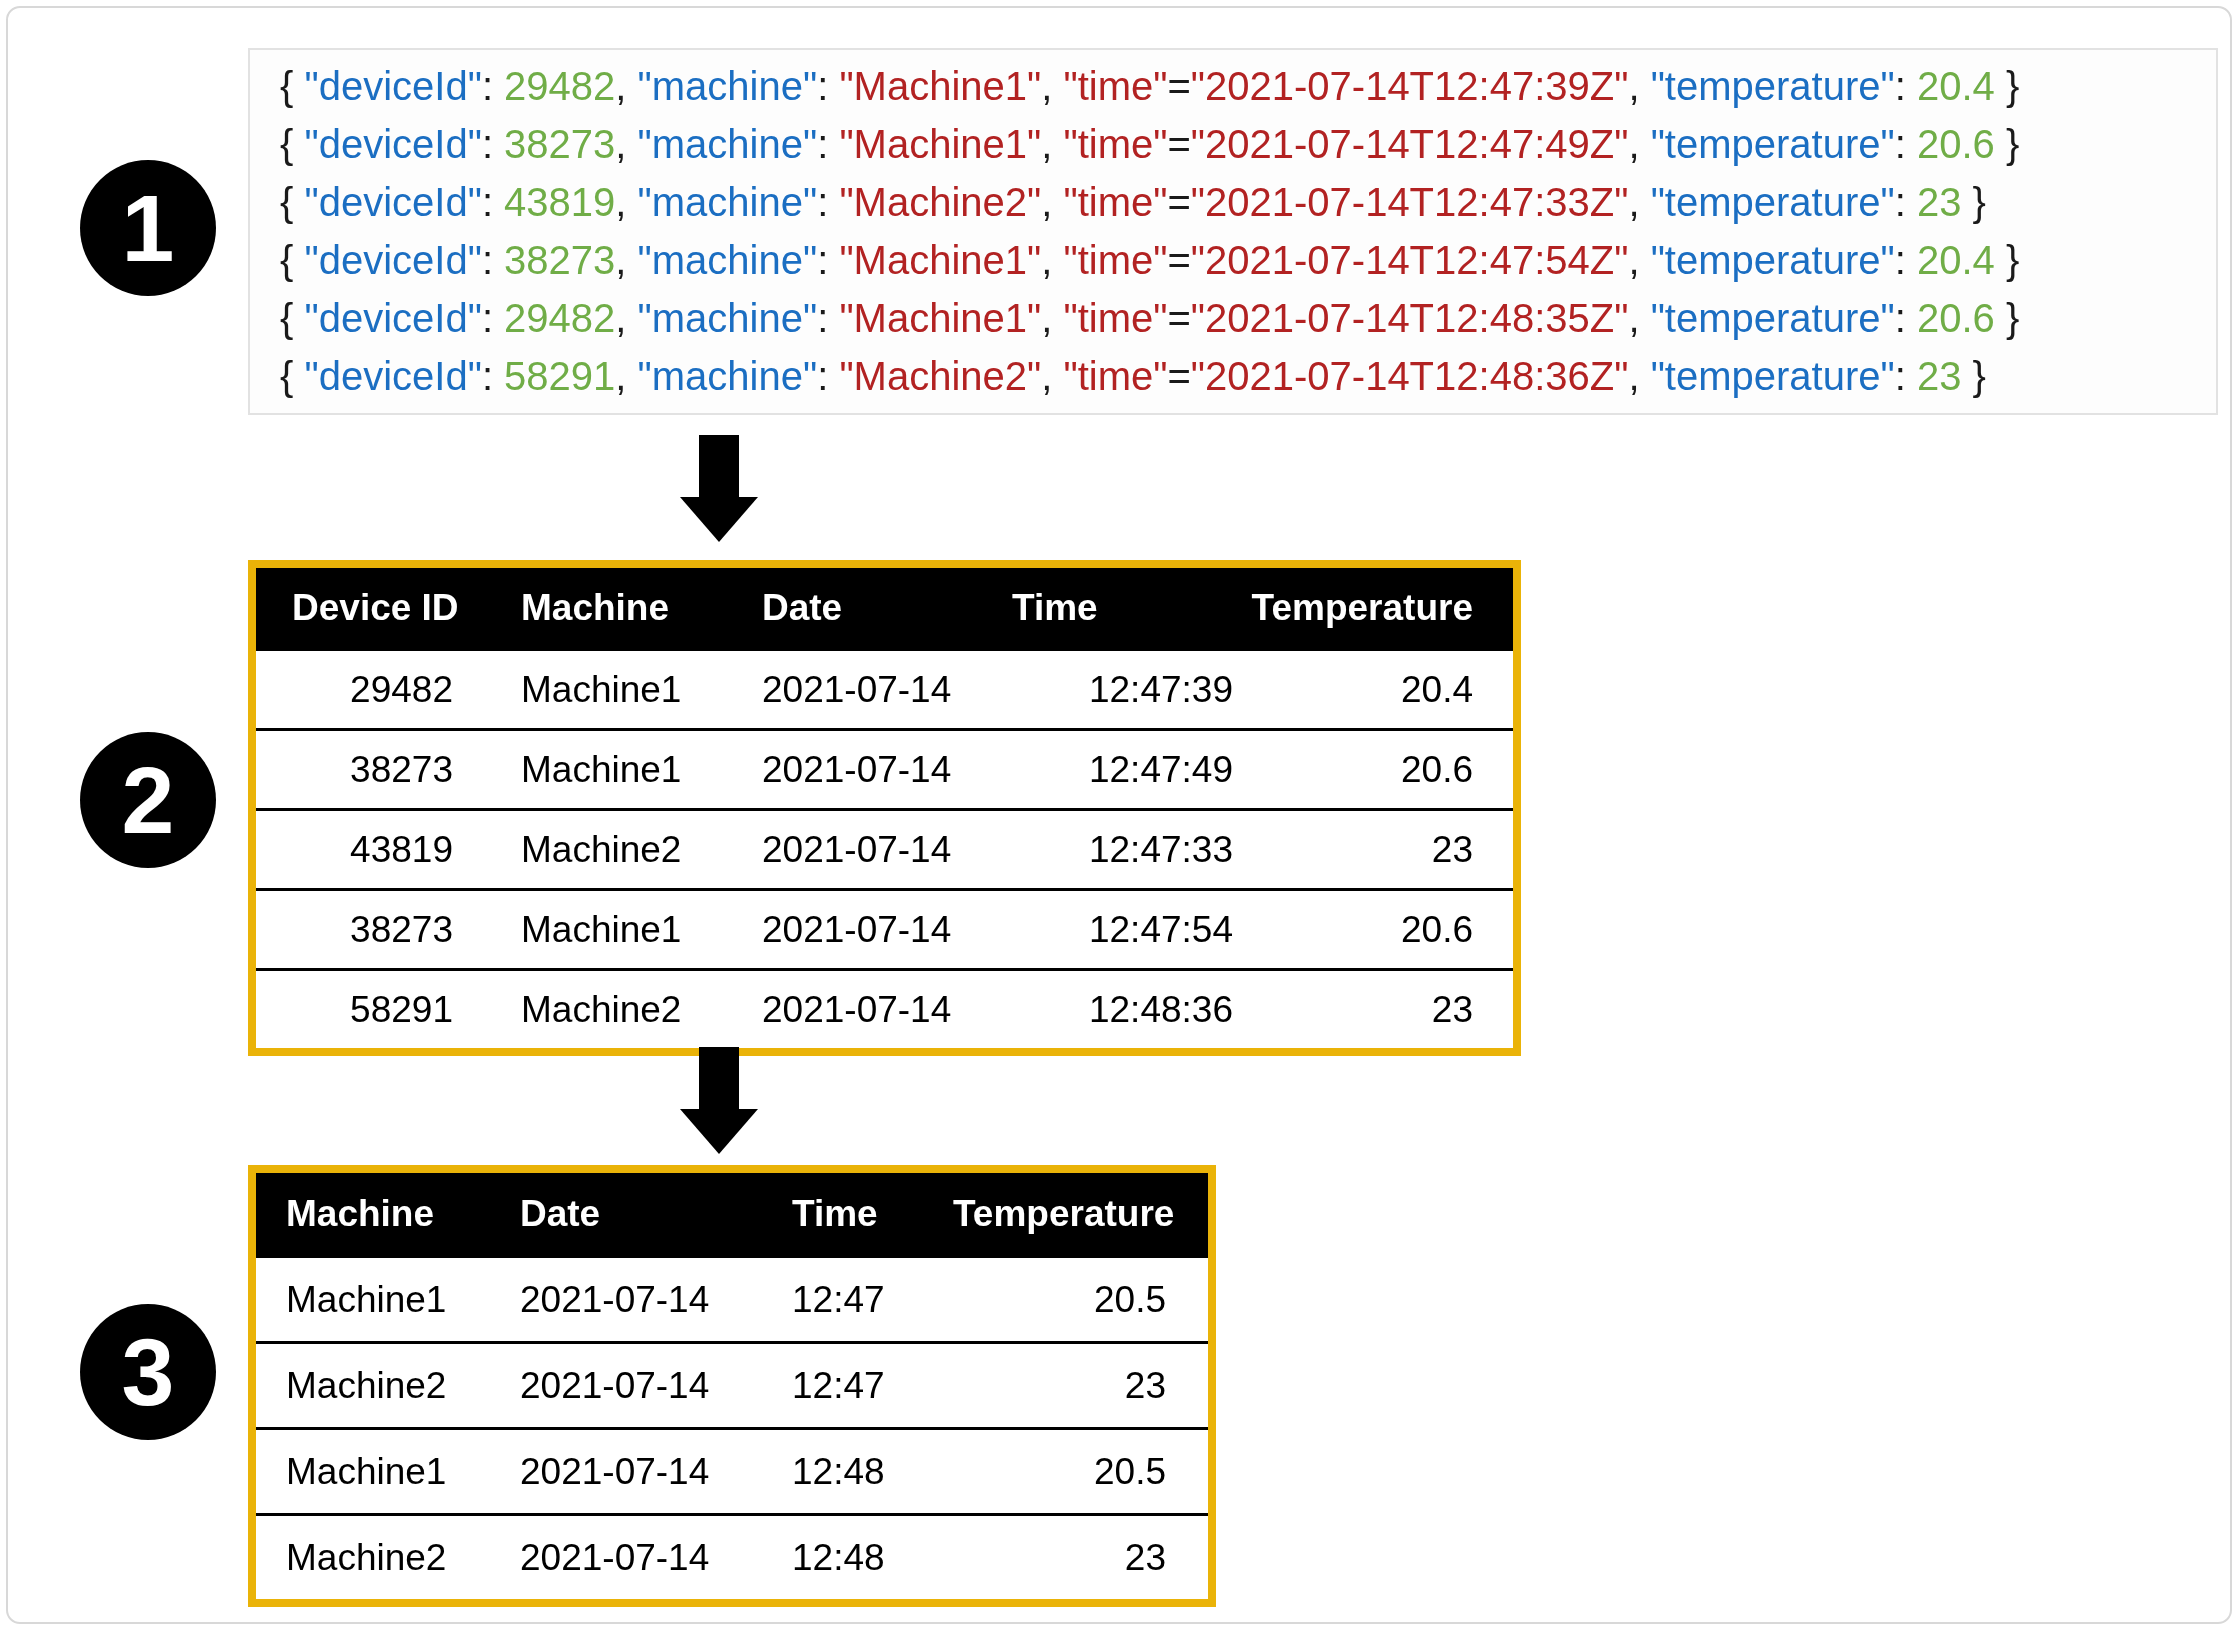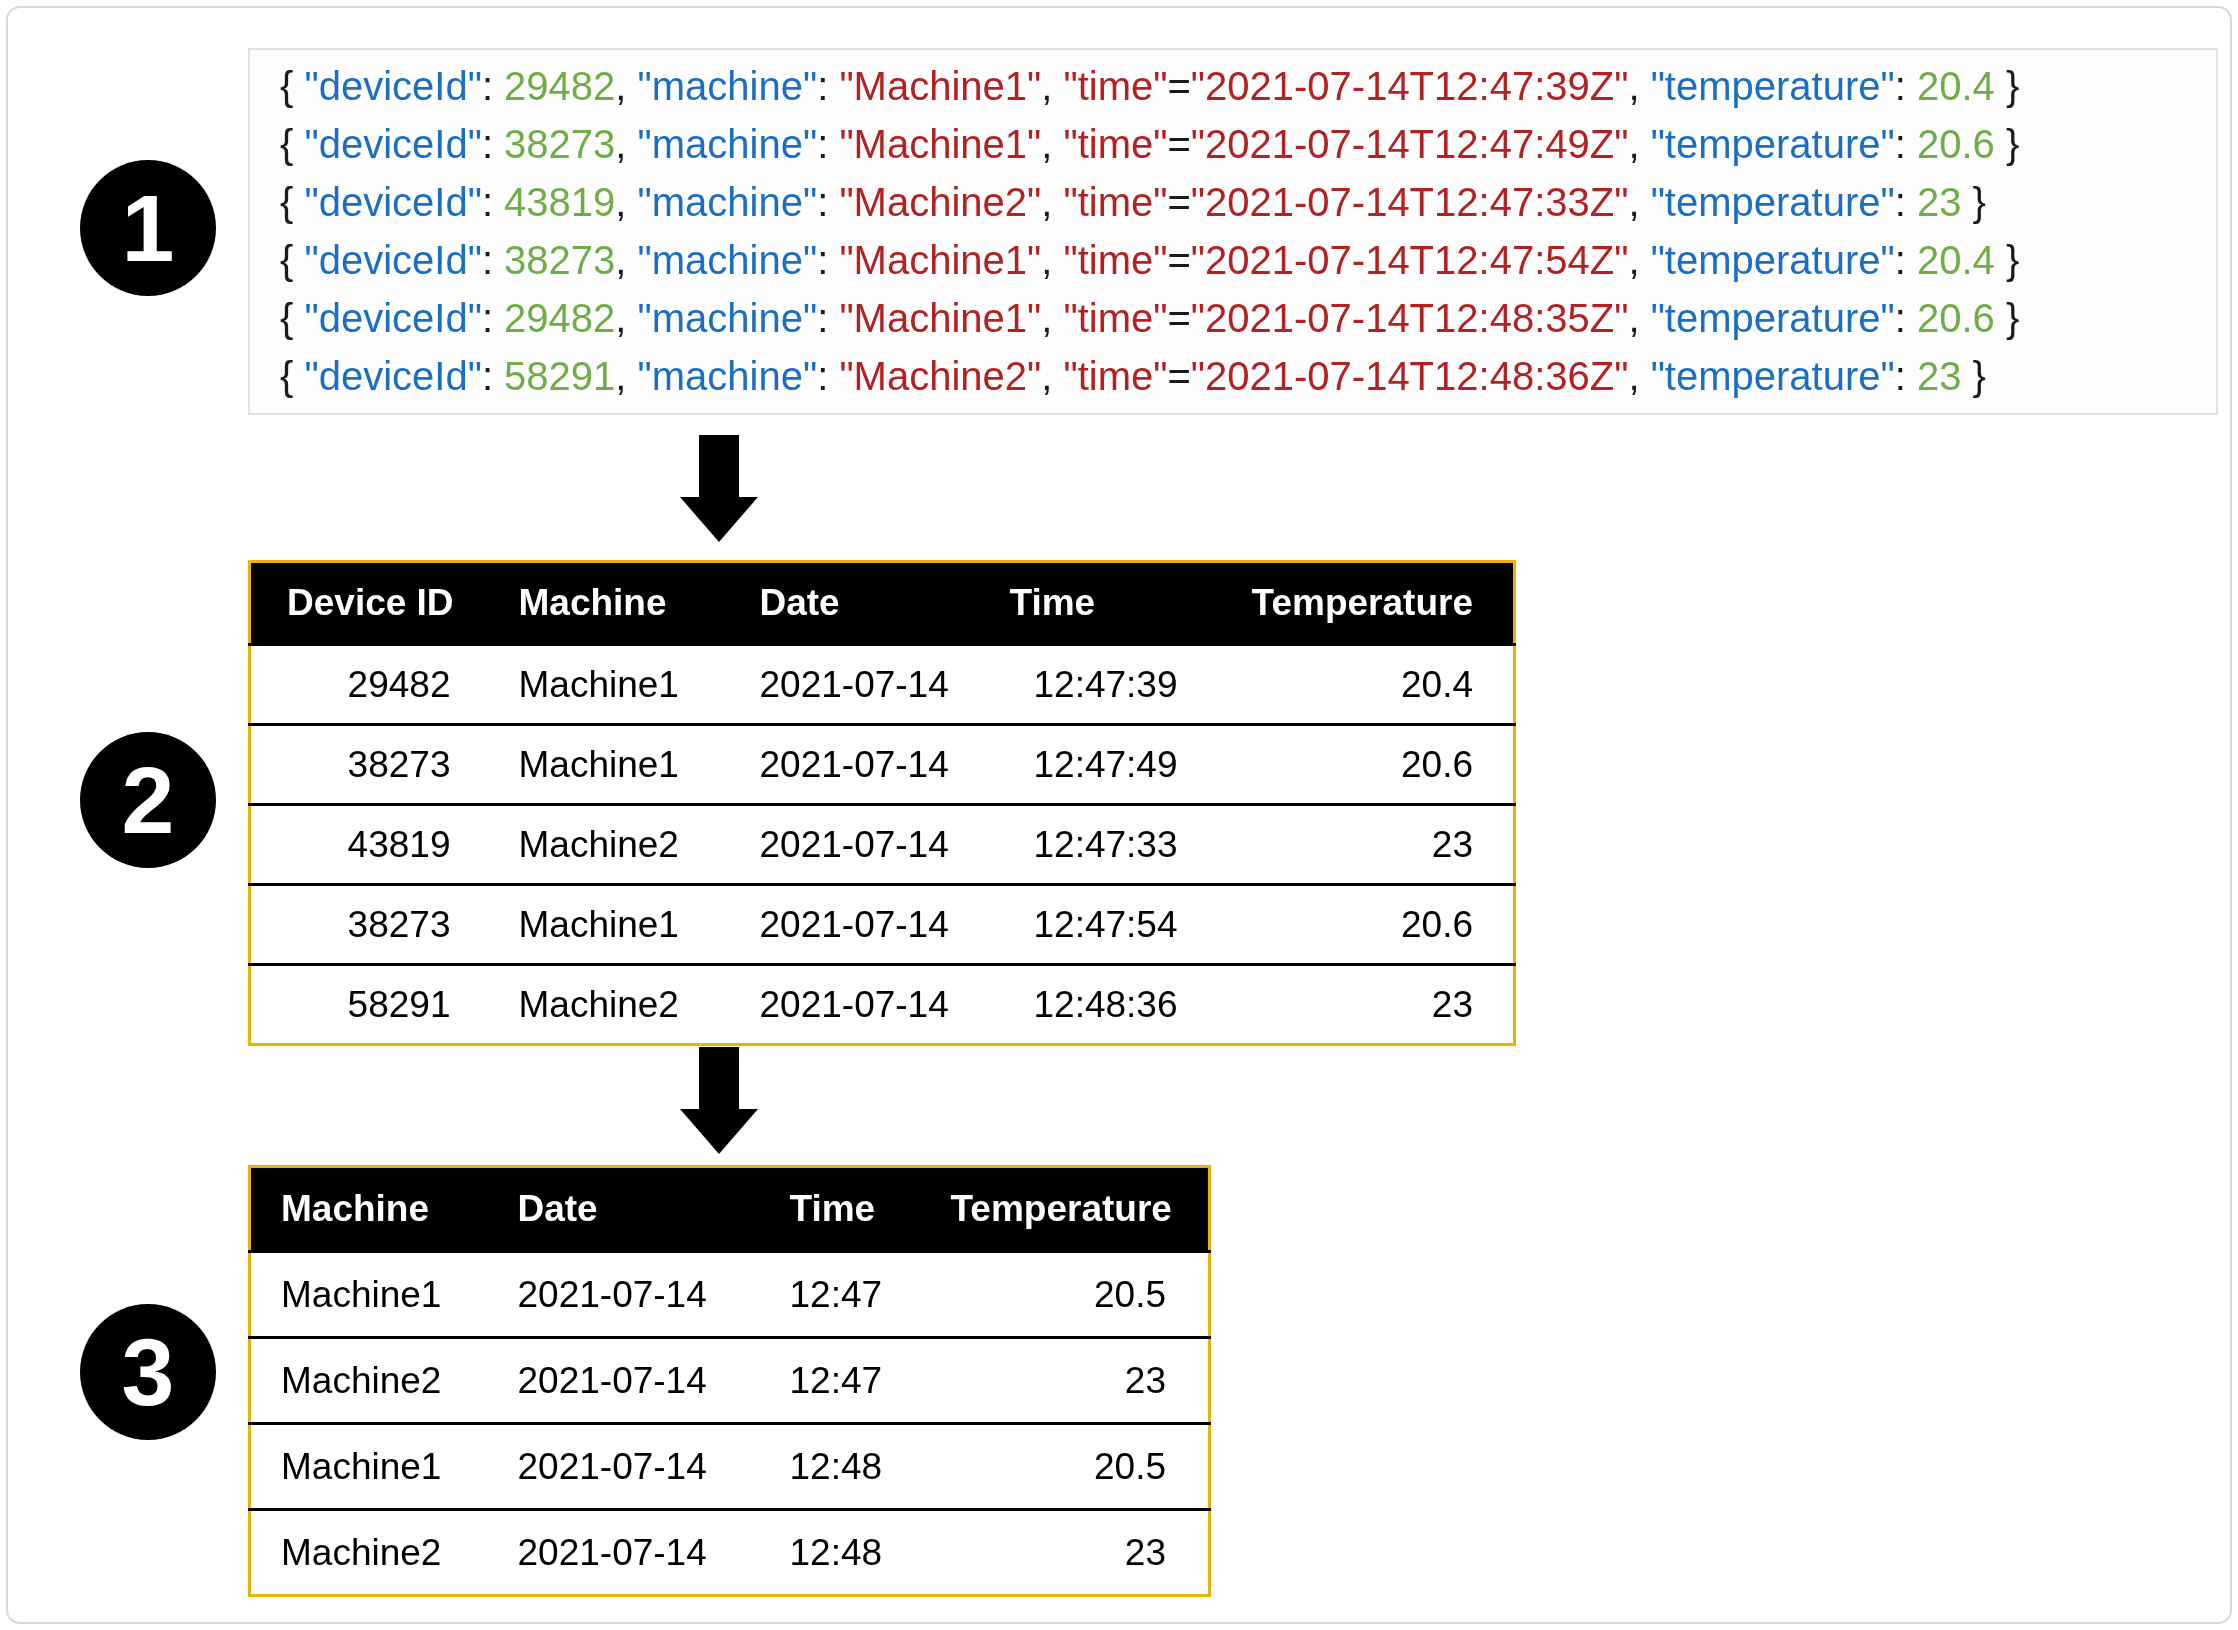--- a/index.html
+++ b/index.html
@@ -36,31 +36,31 @@
   .arrow-1{left:680px;top:435px;}
   .arrow-2{left:680px;top:1047px;}
   .arrow .shaft{width:40px;height:62px;background:#000;margin:0 auto;}
   .arrow .head{width:0;height:0;border-left:39px solid transparent;border-right:39px solid transparent;border-top:45px solid #000;}
 
   
   table{border-collapse:collapse;table-layout:fixed;position:absolute;background:#fff;}
   th,td{font-size:37px;overflow:hidden;}
   thead th{background:#000;color:#fff;font-weight:bold;}
   tbody td{border-top:3px solid #000;}
-  table{border:3px solid #eab308;}
+  table{border:8px solid #eab308;}
 
   .raw-table{left:248px;top:560px;width:1265px;}
   .raw-table thead th{height:78px;}
   .raw-table tbody td{height:75px;}
   .raw-table th.c0{text-align:left;padding-left:36px;}
   .raw-table td.c0{text-align:right;padding-right:56px;}
   .raw-table th.c1,.raw-table td.c1{text-align:left;padding-left:12px;}
   .raw-table th.c2,.raw-table td.c2{text-align:left;padding-left:8px;}
   .raw-table th.c3{text-align:left;padding-left:8px;}
-  .raw-table td.c3{text-align:left;padding-left:32px;}
+  .raw-table td.c3{text-align:right;padding-left:32px;}
   .raw-table th.c4,.raw-table td.c4{text-align:right;padding-right:40px;}
 
   .agg-table{left:248px;top:1165px;width:960px;}
   .agg-table thead th{height:80px;}
   .agg-table tbody td{height:81px;}
   .agg-table th.c0,.agg-table td.c0{text-align:left;padding-left:30px;}
   .agg-table th.c1,.agg-table td.c1{text-align:left;padding-left:28px;}
   .agg-table th.c2,.agg-table td.c2{text-align:left;padding-left:40px;}
   .agg-table th.c3,.agg-table td.c3{text-align:right;padding-right:42px;}
 </style>

